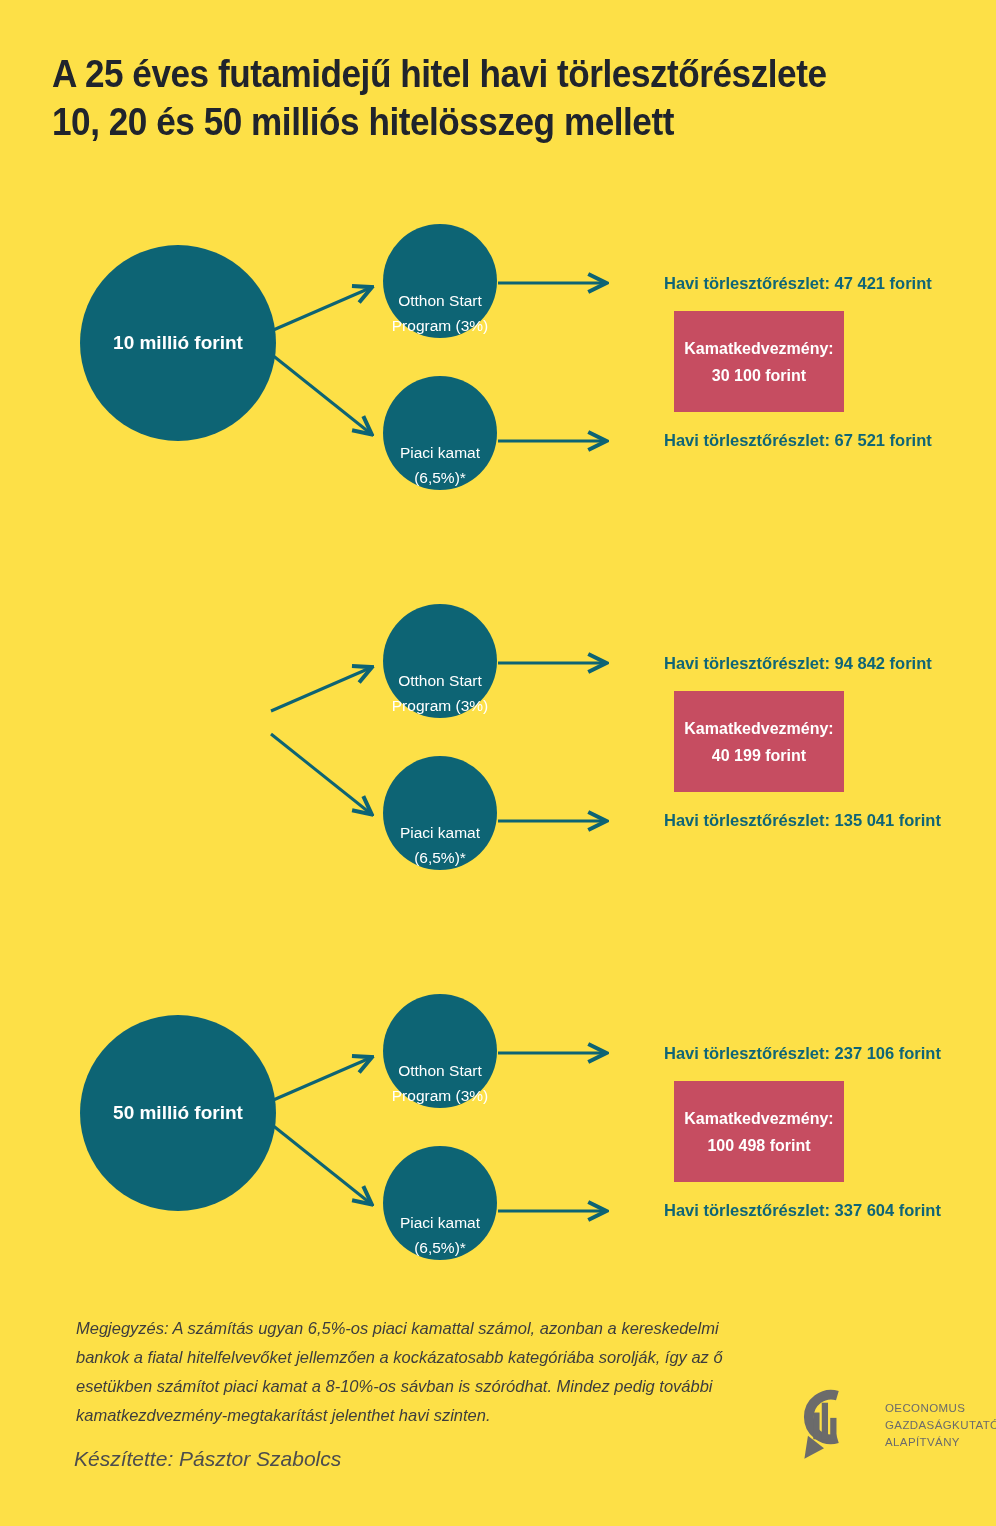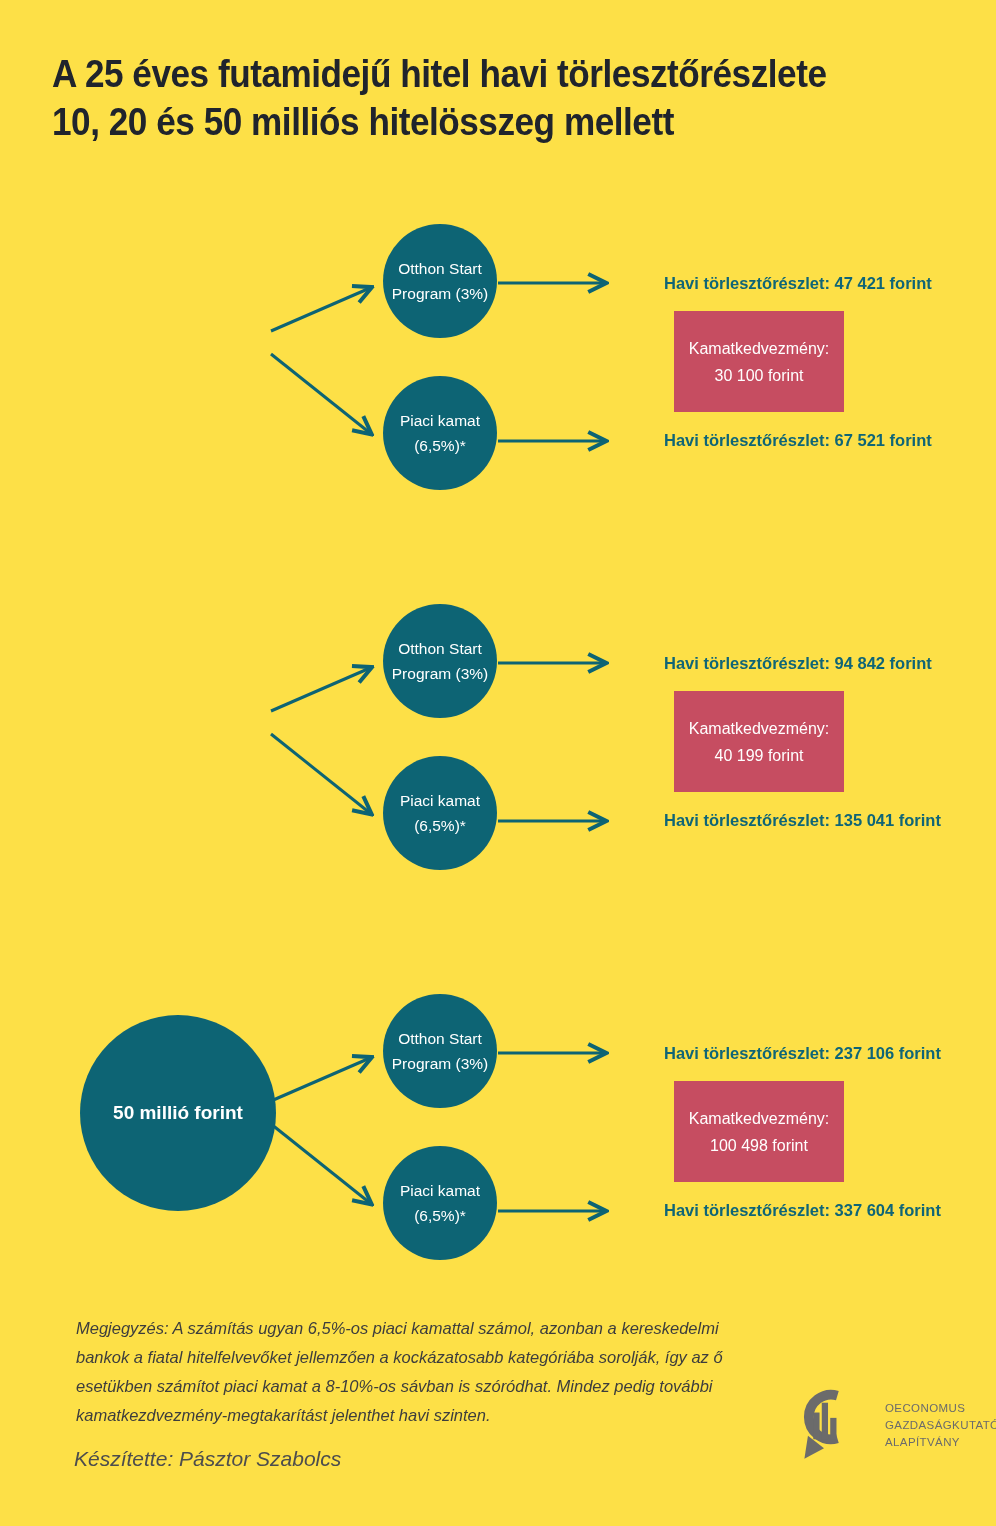--- a/index.html
+++ b/index.html
@@ -18,38 +18,38 @@
 
   .big-circle {
     position:absolute; left:80px; top:15px; width:196px; height:196px;
     border-radius:50%; background:#0d6474; color:#ffffff;
     display:flex; align-items:center; justify-content:center;
     font-weight:700; font-size:19px; text-align:center;
   }
   .small-circle {
     position:absolute; left:383px; width:114px; height:114px;
     border-radius:50%; background:#0d6474; color:#ffffff;
-    display:flex; flex-direction:column; align-items:center; justify-content:center;
+    display:flex; flex-direction:column; align-items:center; justify-content:flex-end;
     font-size:15.5px; line-height:25px; text-align:center;
   }
   .osp   { top:-6px; }
   .piaci { top:146px; }
 
   .arrows { position:absolute; left:0; top:0; width:996px; height:400px; pointer-events:none; }
 
   .result {
     position:absolute; left:632px; color:#0f6577;
     font-weight:700; font-size:16.5px; white-space:nowrap;margin-left:32px;
   }
   .result1 { top:44px; }
   .result2 { top:201px; }
 
   .discount {
     position:absolute; left:674px; top:81px; width:170px; height:101px;
-    background:#c64d61; color:#ffffff; font-weight:400; font-size:16px;
+    background:#c64d61; color:#ffffff; font-weight:700; font-size:16px;
     display:flex; flex-direction:column; align-items:center; justify-content:center;
     line-height:27px; text-align:center;
   }
 
   .note {
     position:absolute; left:76px; top:1314px; width:694px;
     font-style:italic; font-size:16.5px; line-height:29px; color:#3d3d3d;
   }
   .credit {
     position:absolute; left:74px; top:1447px;
@@ -76,20 +76,23 @@
       <defs>
         <marker id="ah1" viewBox="0 0 10 10" refX="8" refY="5" markerWidth="7.5" markerHeight="7.5" orient="auto-start-reverse">
           <path d="M1,1 L9,5 L1,9" fill="none" stroke="#0d6474" stroke-width="1.8"></path>
         </marker>
       </defs>
       <line x1="271" y1="101" x2="370" y2="58" stroke="#0d6474" stroke-width="3" marker-end="url(#ah1)"></line>
       <line x1="271" y1="124" x2="370" y2="203" stroke="#0d6474" stroke-width="3" marker-end="url(#ah1)"></line>
       <line x1="498" y1="53" x2="604" y2="53" stroke="#0d6474" stroke-width="3" marker-end="url(#ah1)"></line>
       <line x1="498" y1="211" x2="604" y2="211" stroke="#0d6474" stroke-width="3" marker-end="url(#ah1)"></line>
     </svg>
+    <div class="big-circle">
+      <span>10 millió forint</span>
+    </div>
     <div class="small-circle osp">
       <span>Otthon Start</span>
       <span>Program (3%)</span>
     </div>
     <div class="small-circle piaci">
       <span>Piaci kamat</span>
       <span>(6,5%)*</span>
     </div>
     <div class="result result1">Havi törlesztőrészlet: 47 421 forint</div>
     <div class="discount">

